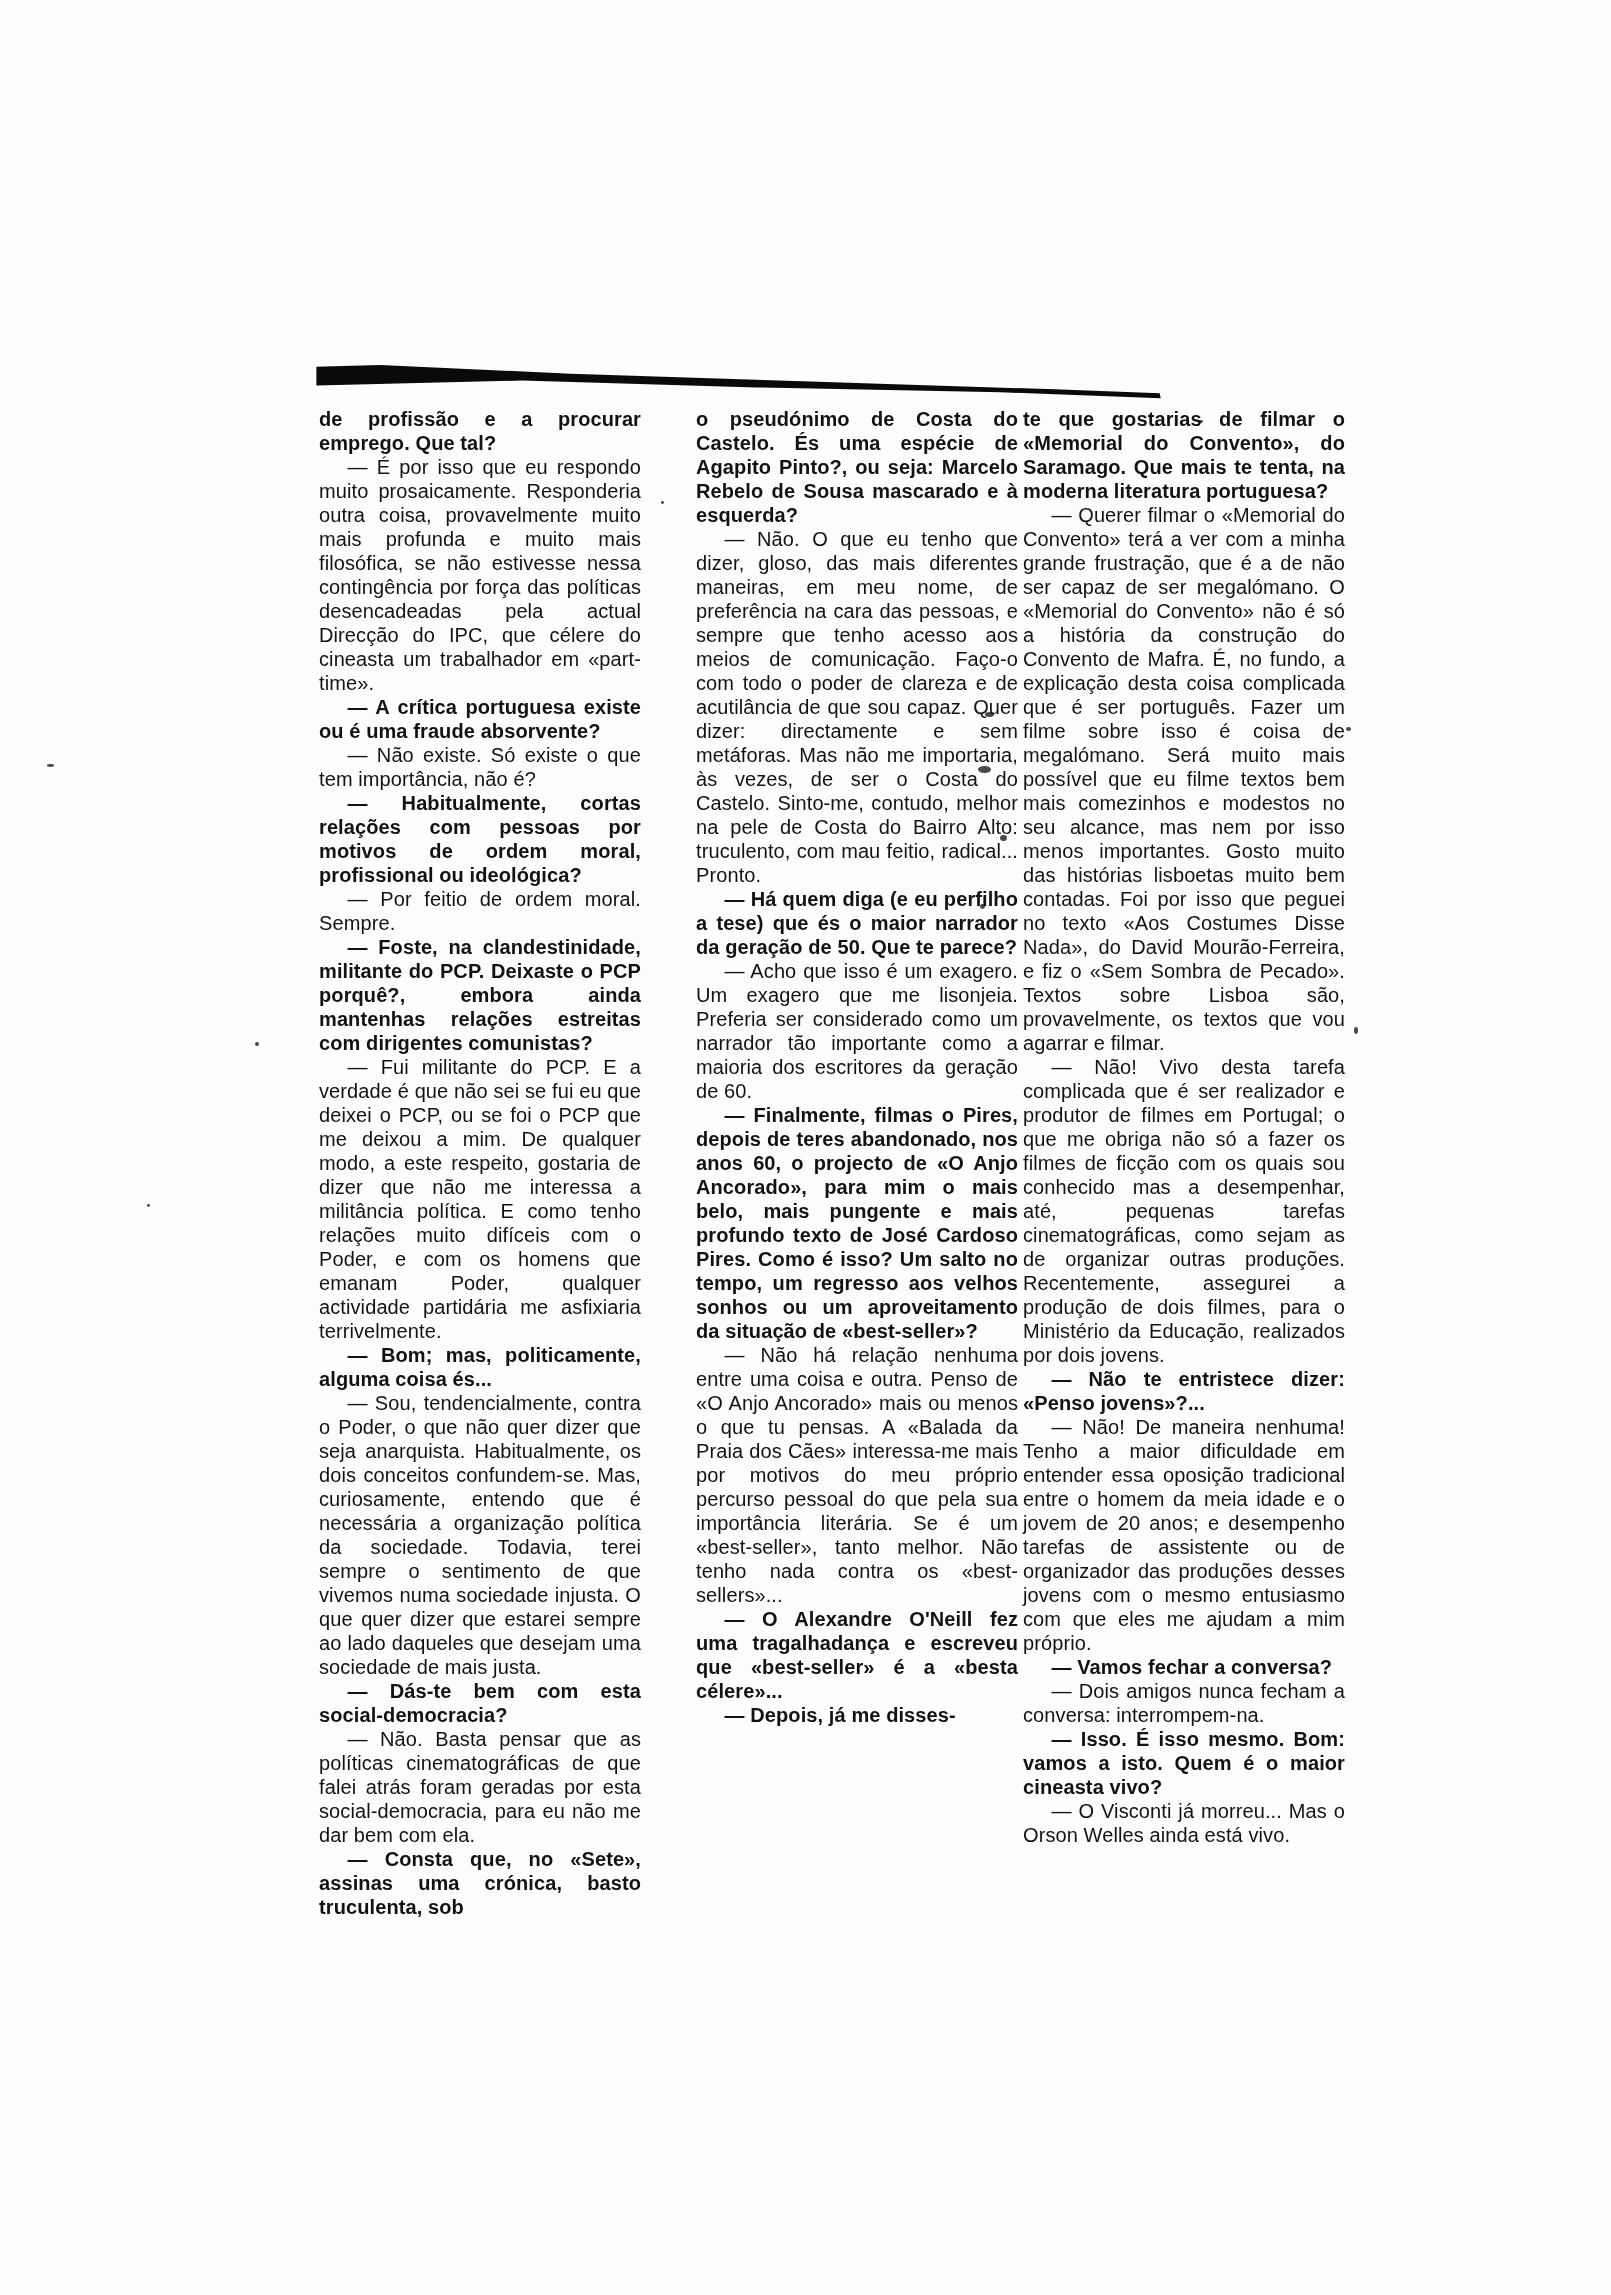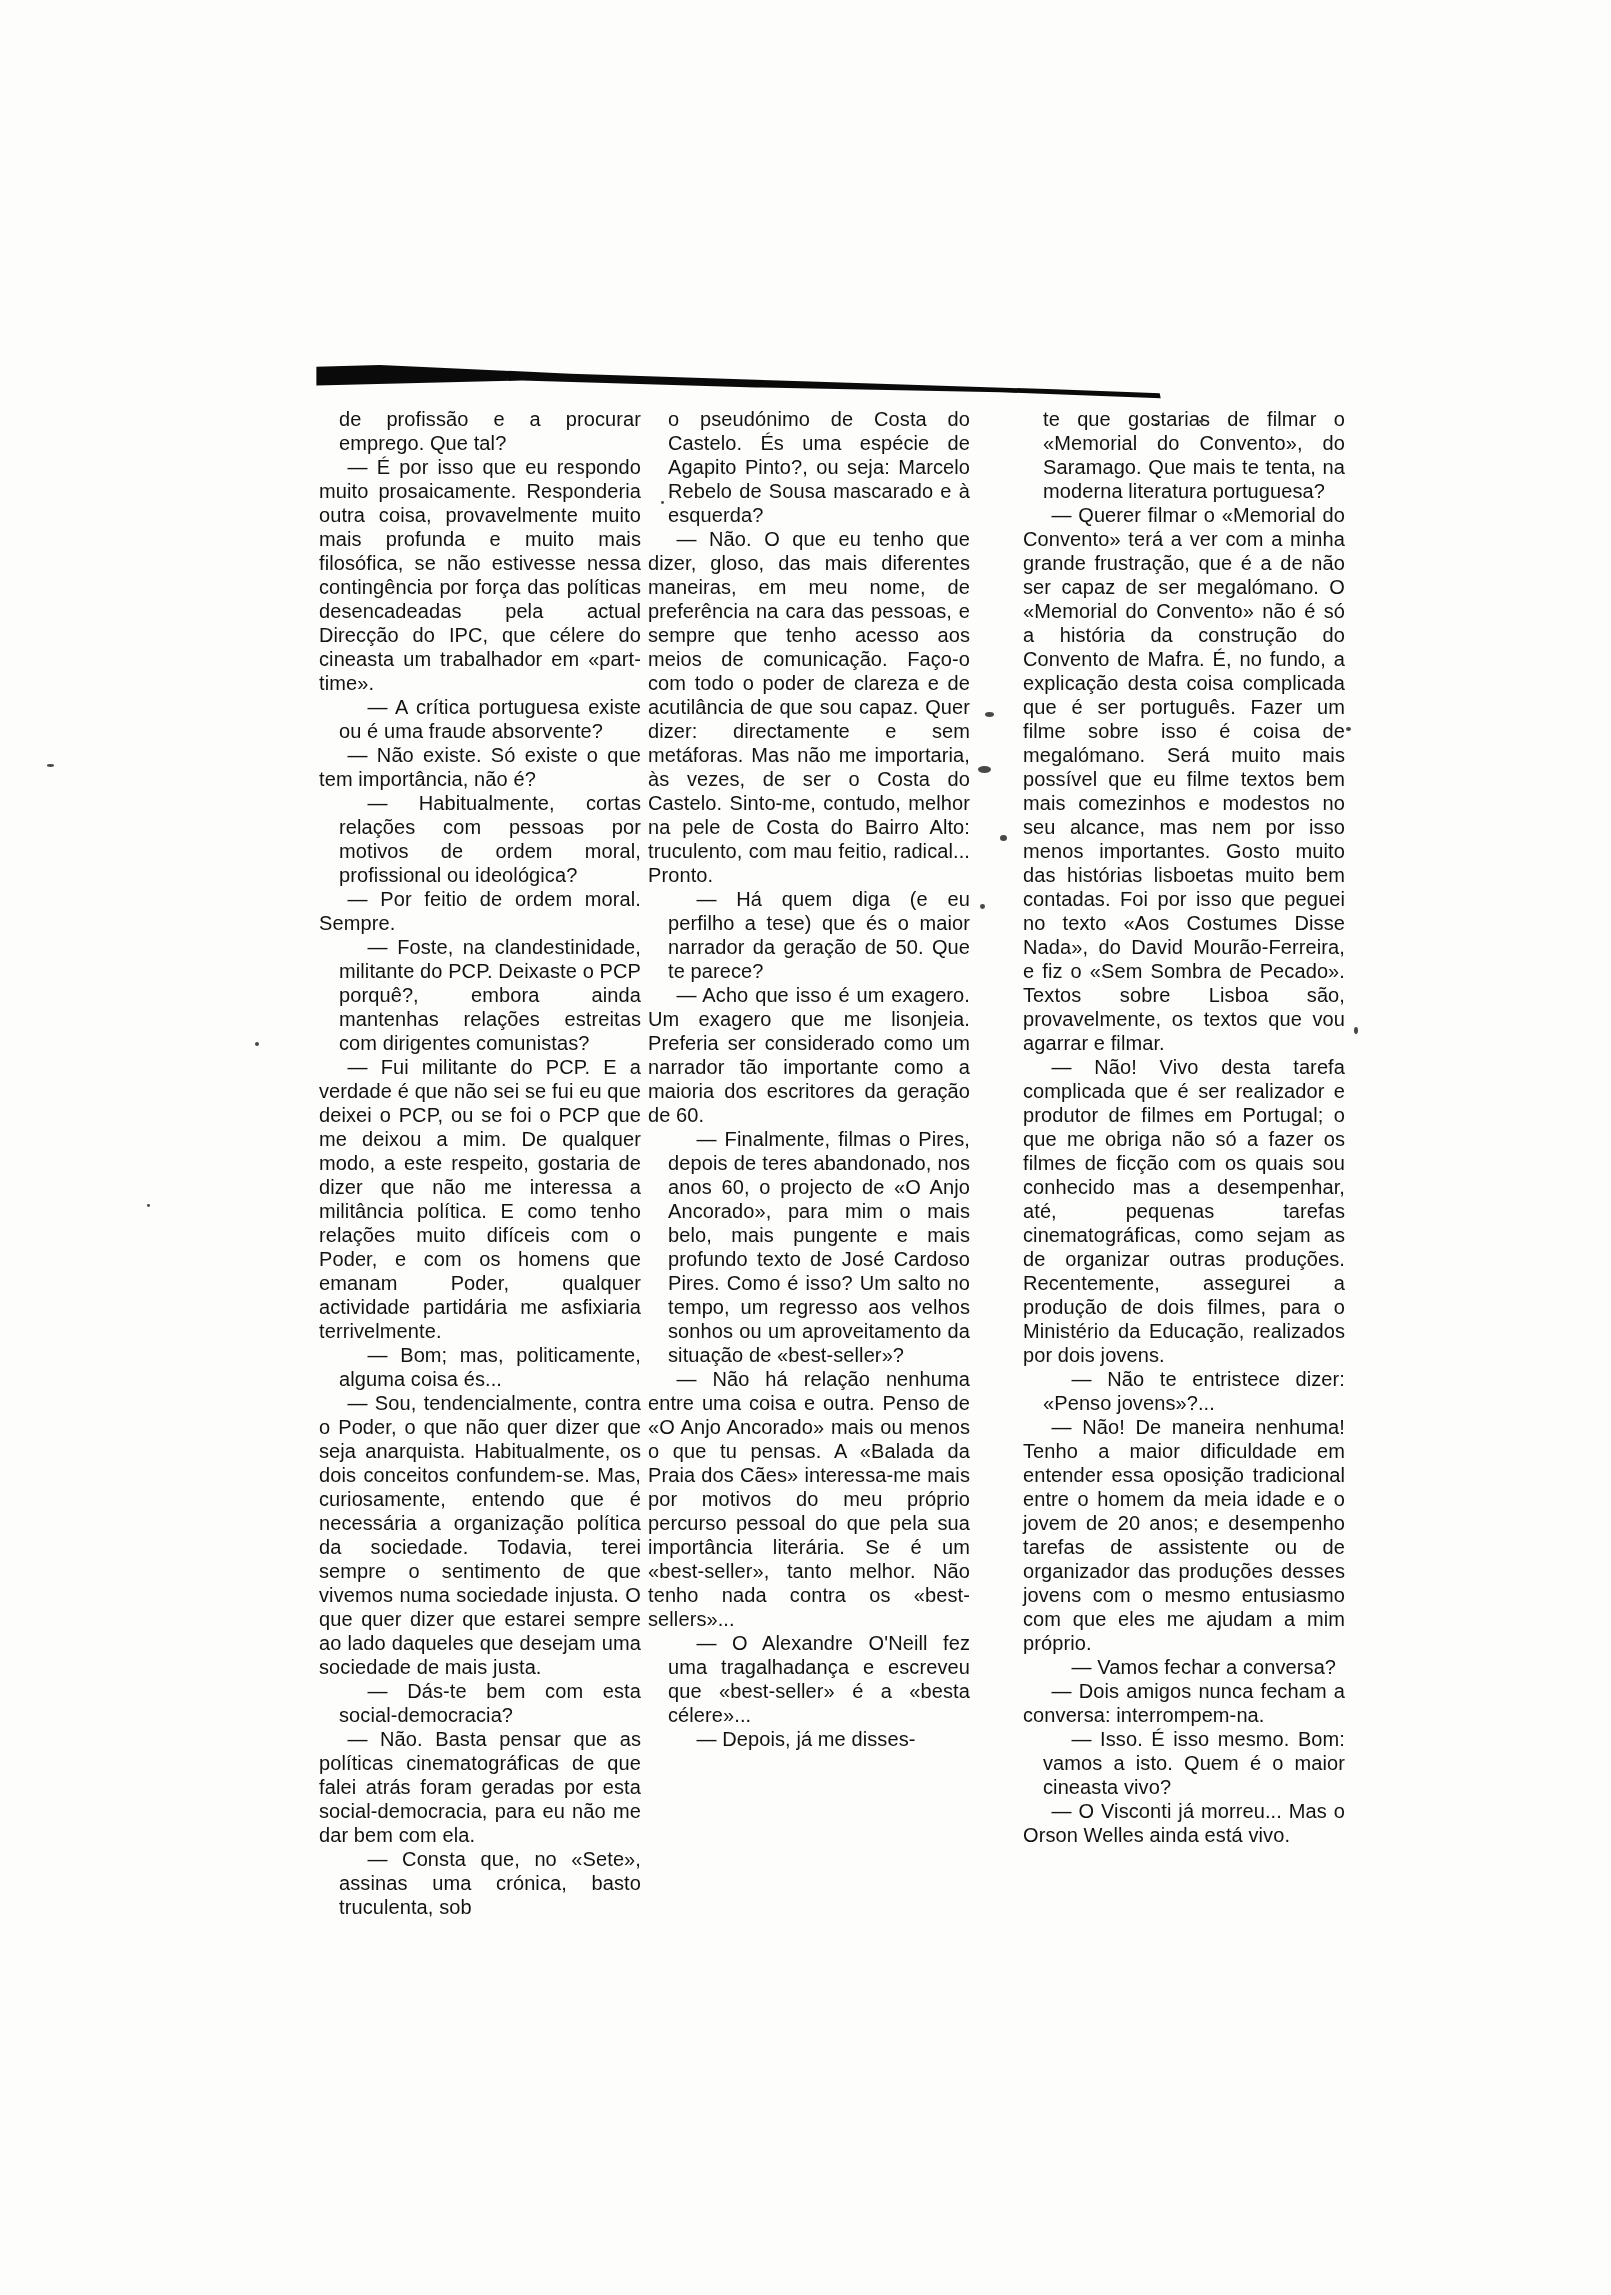--- a/index.html
+++ b/index.html
@@ -16,24 +16,24 @@
   }
   .top-rule{position:absolute;left:314px;top:361px;}
   .column{
     position:absolute;top:407px;width:322px;
     color:#121212;
     font-size:20px;line-height:24px;
     text-align:justify;
     letter-spacing:0.1px;
   }
   .col-1{left:319px;}
-  .col-2{left:648px;}
+  .col-2{left:696px;}
   .col-3{left:1023px;}
   .para{margin:0;text-indent:28.5px;}
-  .question{font-weight:400;margin-left:20px;}
+  .question{font-weight:700;}
   .continuation{text-indent:0;}
   .speck{position:absolute;background:#1a1a1a;border-radius:50%;opacity:.8;}
 </style>
 </head>
 <body>
 
 <div class="sheet">
 
   <svg class="top-rule" width="875" height="44" viewBox="0 0 1780 90">
     <polygon points="0,12 130,8 520,26 1010,42 1510,58 1725,66 1727,76 1400,64 900,54 420,40 0,50" fill="#0a0a0a"></polygon>

